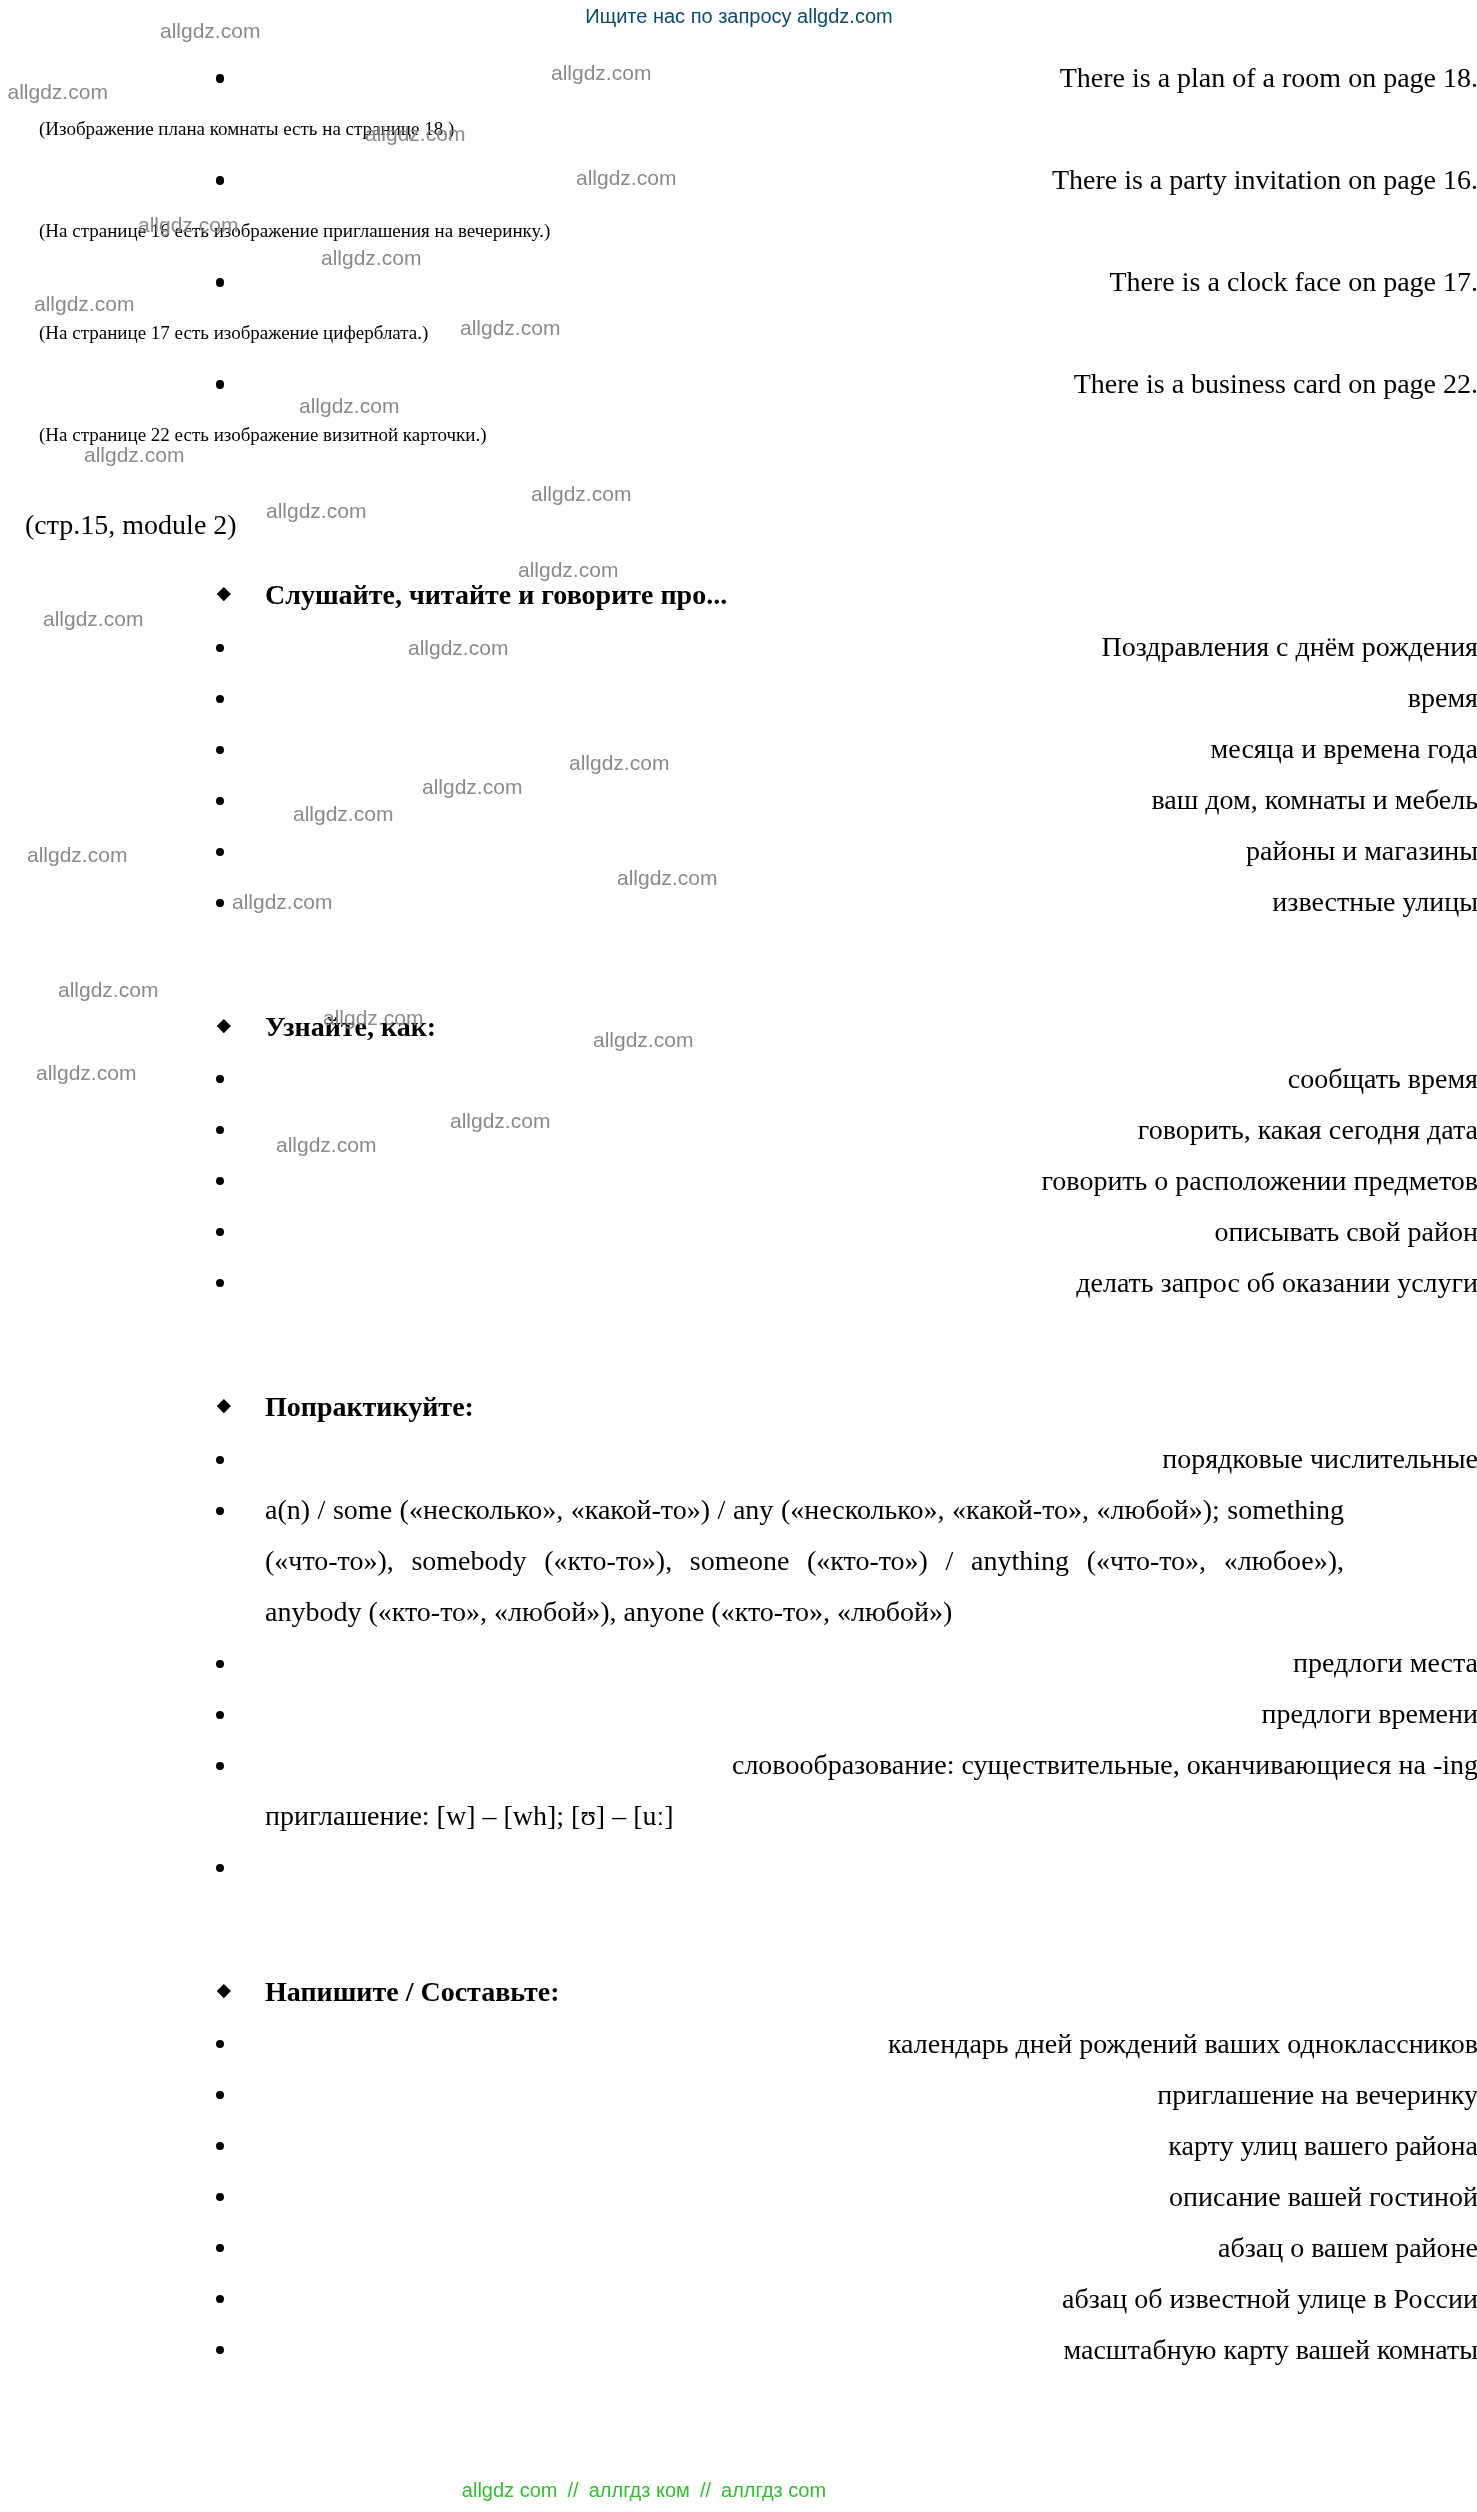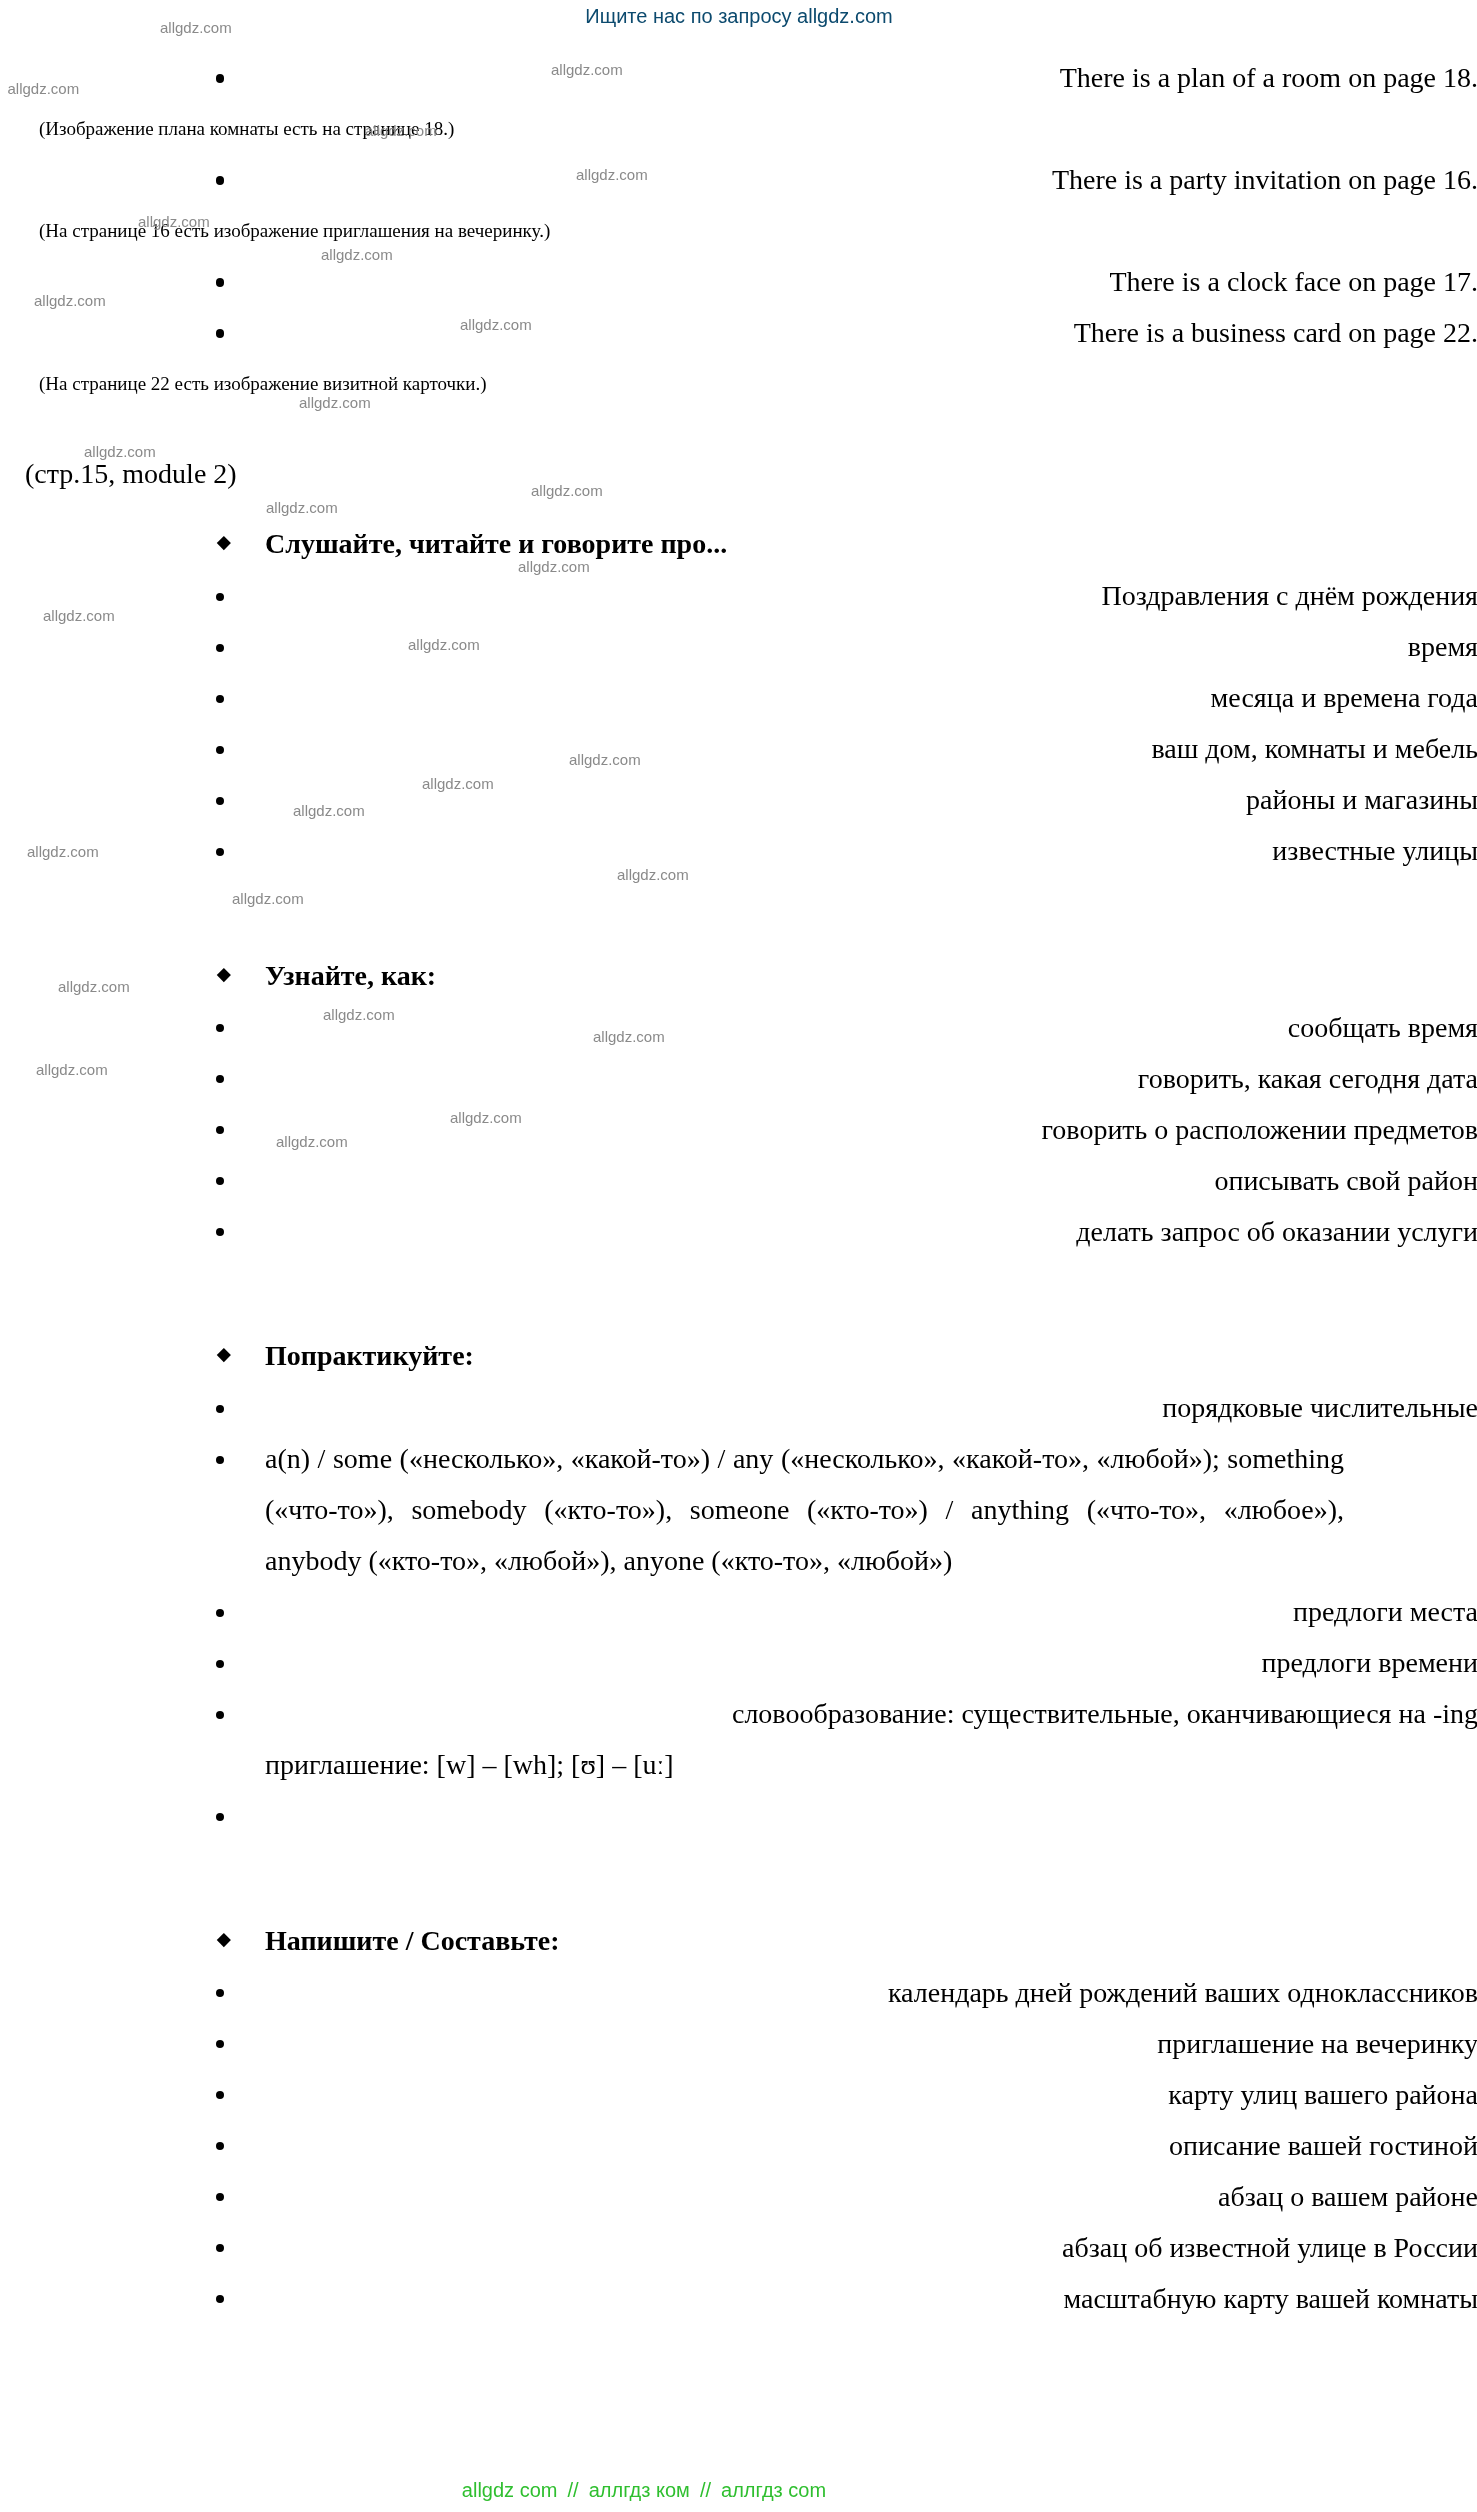--- a/index.html
+++ b/index.html
@@ -21,21 +21,21 @@
     width: 1478px;
     min-height: 2512px;
     box-sizing: border-box;
     padding: 0;
   }
 
   
   .wm {
     position: absolute;
     font-family: "Liberation Sans", sans-serif;
-    font-size: 15px;
+    font-size: 21px;
     color: #8a8a8a;
     white-space: nowrap;
     pointer-events: none;
     z-index: 5;
   }
 
   .top-banner {
     position: absolute;
     top: 4.5px;
     left: 0;
@@ -202,20 +202,21 @@
       <div class="li">
         <span class="dot"></span>
         <span>There is a party invitation on page 16.</span>
       </div>
       <div class="tr">(На странице 16 есть изображение приглашения на вечеринку.)</div>
 
       <div class="li">
         <span class="dot"></span>
         <span>There is a clock face on page 17.</span>
       </div>
+      <div class="tr">(На странице 17 есть изображение циферблата.)</div>
 
       <div class="li">
         <span class="dot"></span>
         <span>There is a business card on page 22.</span>
       </div>
       <div class="tr">(На странице 22 есть изображение визитной карточки.)</div>
     </div>
 
     <div class="spacer-md"></div>
 

